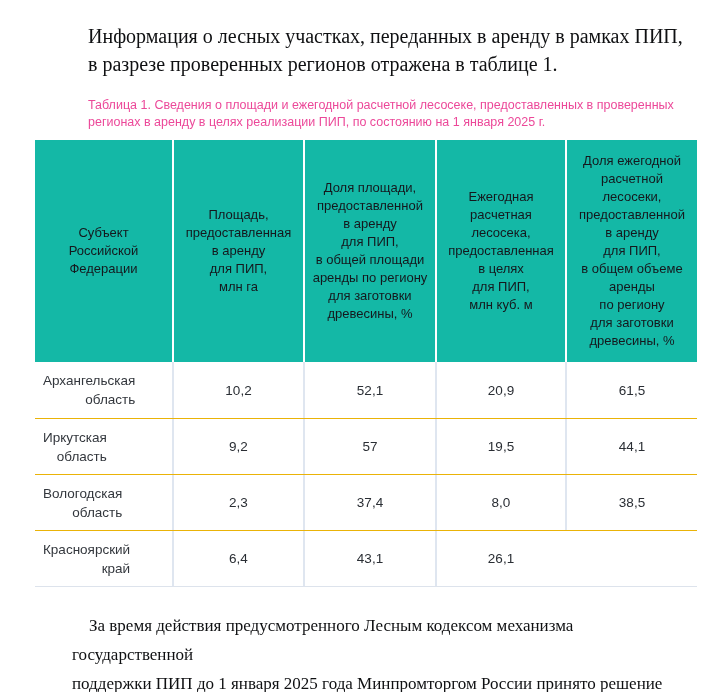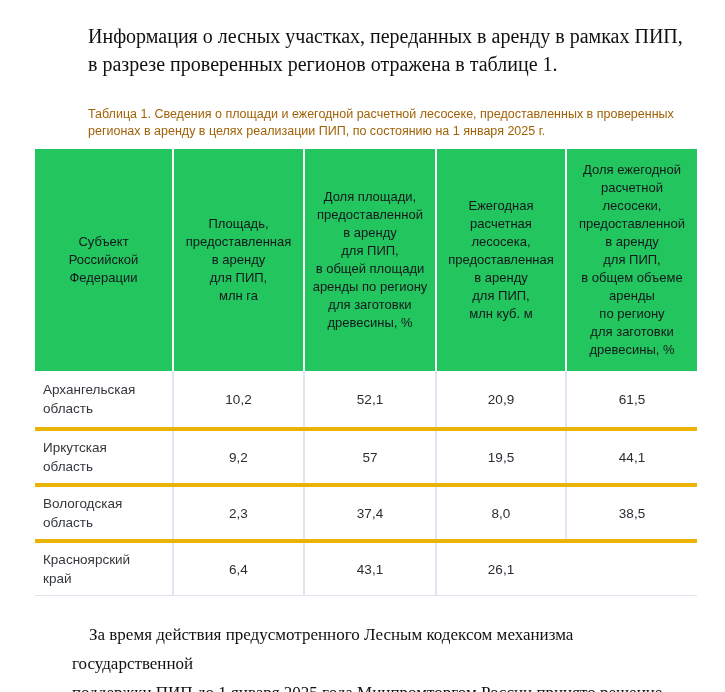--- a/index.html
+++ b/index.html
@@ -17,68 +17,68 @@
     margin: 22px 40px 0 88px;
     font-family: "Liberation Serif", "DejaVu Serif", serif;
     font-size: 20px;
     line-height: 28px;
     color: #0f1012;
     white-space: pre-line;
   }
 
   
   .caption {
-    margin: 28px 40px 0 88px;
+    margin: 19px 40px 0 88px;
     font-size: 12.5px;
     line-height: 17px;
-    color: #a16207;
+    color: #ec4899;
     white-space: pre-line;
   }
 
   
   .tbl {
     margin: 9px 0 0 35px;
     width: 662px;
     border-bottom: 1px solid #dde3ec;
   }
   .tbl-row {
     display: grid;
     grid-template-columns: 137px 131px 132px 130px 132px;
   }
   .tbl-head .cell {
-    background: #22c55e;
+    background: #14b8a6;
     height: 222px;
     display: flex;
     align-items: center;
     justify-content: center;
     text-align: center;
     font-size: 13px;
     line-height: 18px;
     color: #15181d;
     white-space: pre-line;
     padding: 12px 4px;
   }
   .tbl-head .cell + .cell { border-left: 2px solid #ffffff; }
 
   .tbl-body .tbl-row { height: 56px; }
-  .tbl-body .tbl-row + .tbl-row { border-top: 4px solid #eab308; }
+  .tbl-body .tbl-row + .tbl-row { border-top: 1px solid #eab308; }
   .tbl-body .cell {
     display: flex;
     align-items: center;
     justify-content: center;
     font-size: 13.5px;
     line-height: 19px;
     color: #2a2e34;
     background: #ffffff;
     text-align: center;
   }
   .tbl-body .cell + .cell { border-left: 2px solid #dfe6f0; }
   .tbl-body .cell.region {
     justify-content: flex-start;
-    text-align: left;
+    text-align: right;
     padding-left: 8px;
     white-space: pre-line;
     color: #33373d;
   }
 
   
   .closing {
     margin: 24px 0 0 72px;
     width: 612px;
     text-indent: 17px;
@@ -117,21 +117,21 @@
 в аренду
 для ПИП,
 в общей площади
 аренды по региону
 для заготовки
 древесины, %</div>
         <div class="cell">Ежегодная
 расчетная
 лесосека,
 предоставленная
-в аренду
+в целях
 для ПИП,
 млн куб. м</div>
         <div class="cell">Доля ежегодной
 расчетной
 лесосеки,
 предоставленной
 в аренду
 для ПИП,
 в общем объеме
 аренды

